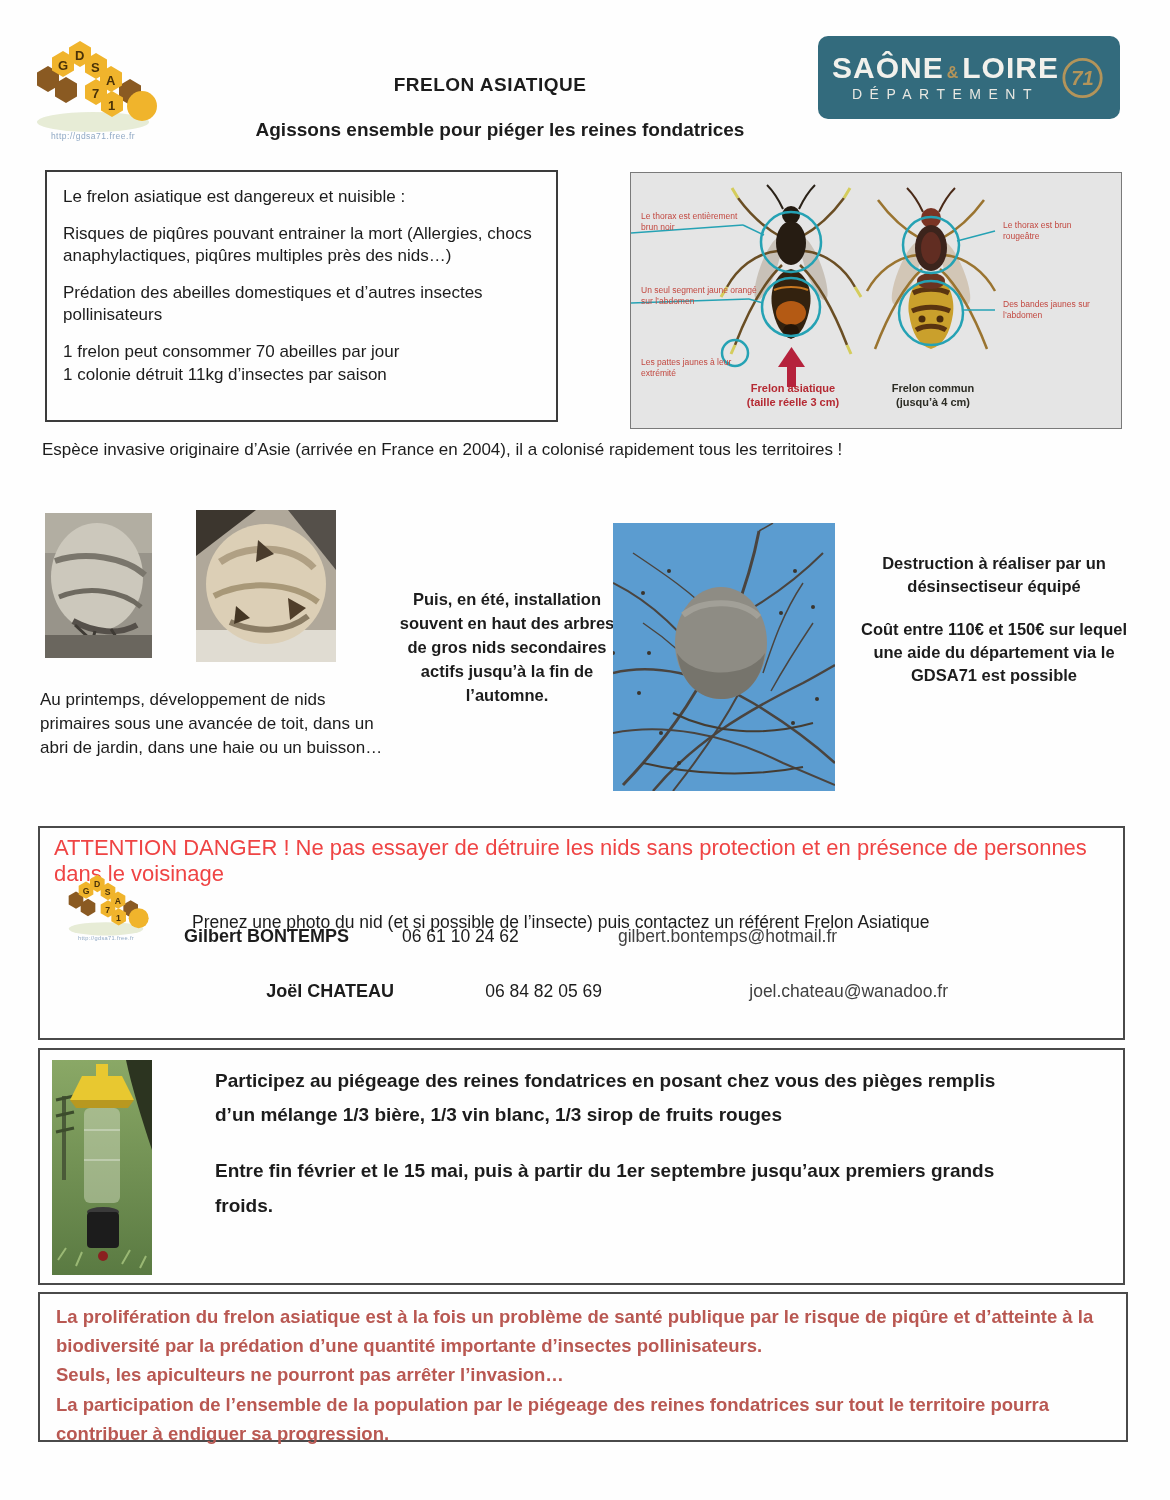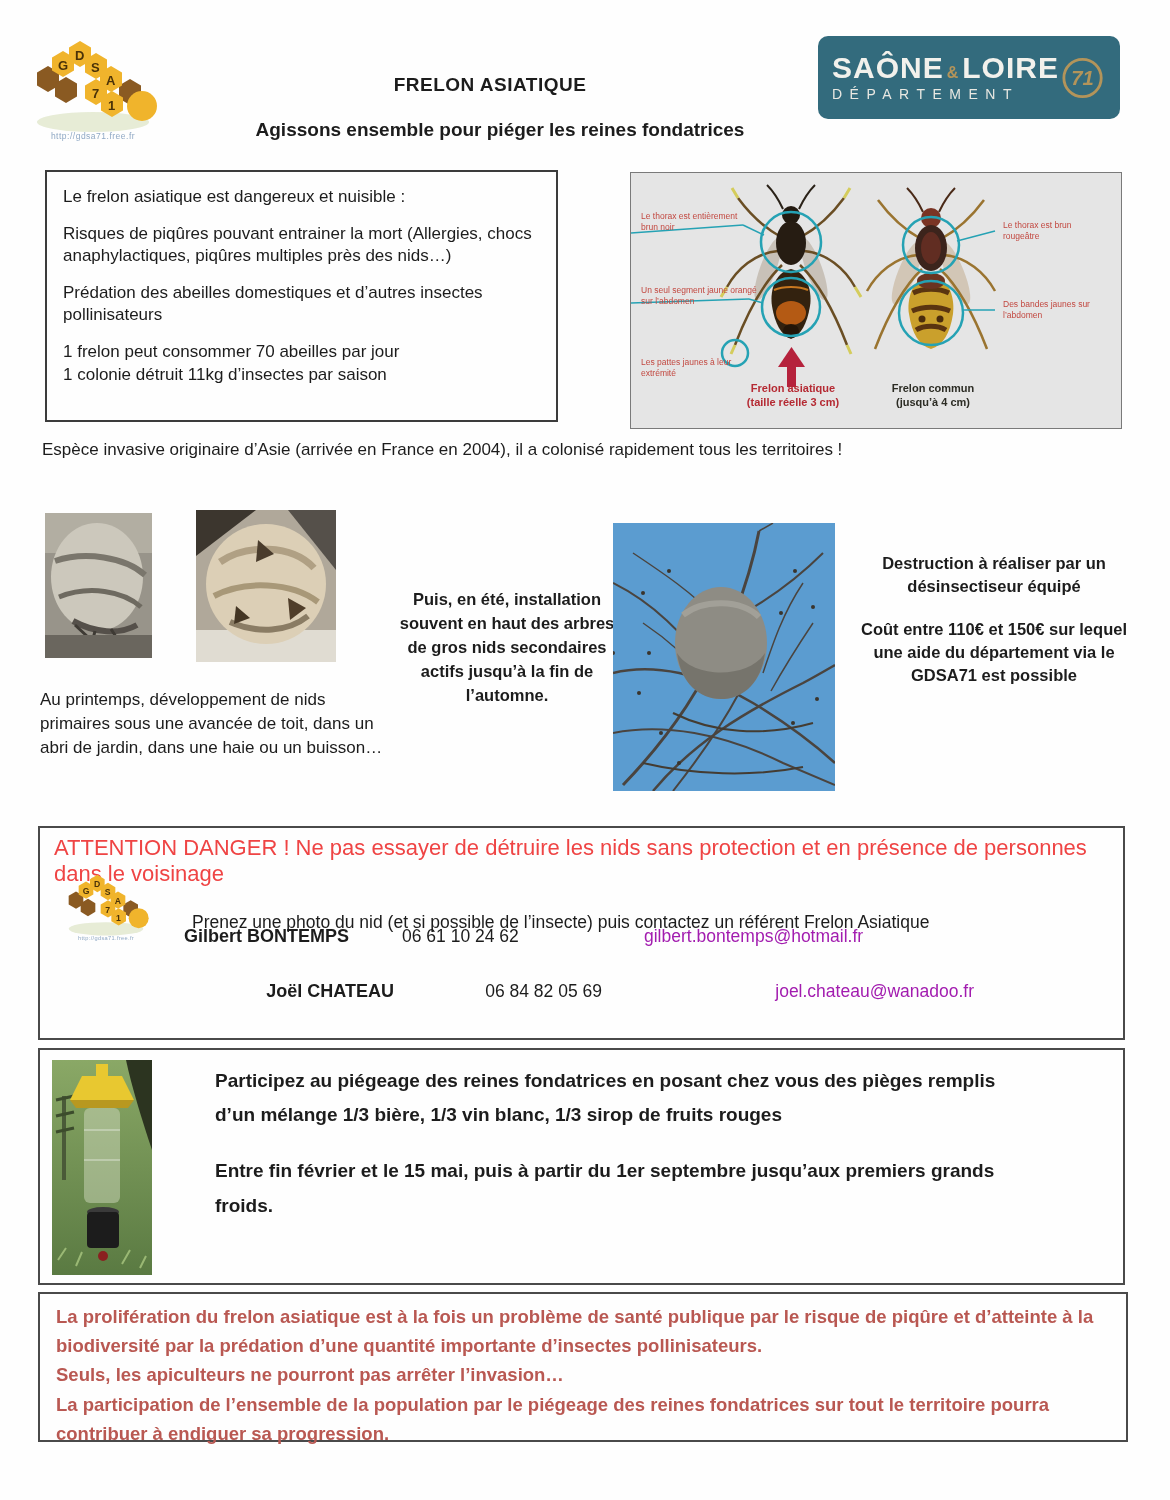--- a/index.html
+++ b/index.html
@@ -10,21 +10,21 @@
   }
   .abs{position:absolute;}
 
   
   .doc-title{left:280px;top:74px;width:420px;text-align:center;
     font-size:19px;font-weight:bold;letter-spacing:.5px;}
   .doc-subtitle{left:170px;top:119px;width:660px;text-align:center;
     font-size:19px;font-weight:bold;}
   .dept-logo{left:818px;top:36px;width:302px;height:83px;background:#336b7d;
     border-radius:10px;display:flex;align-items:center;padding:0 14px;box-sizing:border-box;}
-  .dept-text{flex:1;color:#f2f1ec;}
+  .dept-text{flex:1;color:#f2f1ec;text-align:center;}
   .dept-line1{font-size:30px;font-weight:bold;letter-spacing:1px;line-height:1;}
   .dept-amp{font-size:16px;color:#b3945a;font-weight:bold;padding:0 3px;}
   .dept-line2{font-size:14px;letter-spacing:7.5px;margin-top:3px;color:#e9e8e2;}
   .gdsa-url{font-size:8.5px;fill:#8fa8c4;letter-spacing:.5px;}
   .hex-letter{font-size:13px;font-weight:bold;fill:#4a3208;
     font-family:"Liberation Sans","DejaVu Sans",sans-serif;}
 
   
   .danger-box{left:45px;top:170px;width:513px;height:252px;border:2px solid #3c3c3c;
     padding:14px 16px;box-sizing:border-box;font-size:17px;line-height:1.33;}
@@ -53,21 +53,21 @@
   .destruction-text p{margin:0 0 20px 0;}
 
   
   .attention-box{left:38px;top:826px;width:1087px;height:214px;border:2px solid #4a4a4a;
     box-sizing:border-box;}
   .attention-warning{position:absolute;left:14px;top:7px;width:1040px;
     font-size:22px;color:#ef4444;}
   .attention-intro{position:absolute;left:152px;top:52px;width:920px;font-size:17.5px;margin-top:32px;}
   .c-name{position:absolute;left:144px;width:210px;font-size:18px;font-weight:bold;}
   .c-phone{position:absolute;left:362px;width:200px;font-size:17.5px;}
-  .c-email{position:absolute;left:578px;width:330px;font-size:17.5px;color:#a21caf;margin-left:26px;}
+  .c-email{position:absolute;left:578px;width:330px;font-size:17.5px;color:#404040;}
   .row1{top:98px;} .row2{top:153px;text-align:right;}
   .gdsa-small{position:absolute;left:16px;top:42px;}
 
   
   .trap-box{left:38px;top:1048px;width:1087px;height:237px;border:2px solid #4a4a4a;
     box-sizing:border-box;}
   .trap-photo{position:absolute;left:12px;top:10px;}
   .trap-text{position:absolute;left:175px;top:14px;width:815px;
     font-size:19px;font-weight:bold;line-height:1.8;}
   .trap-text p{margin:0 0 22px 0;}

